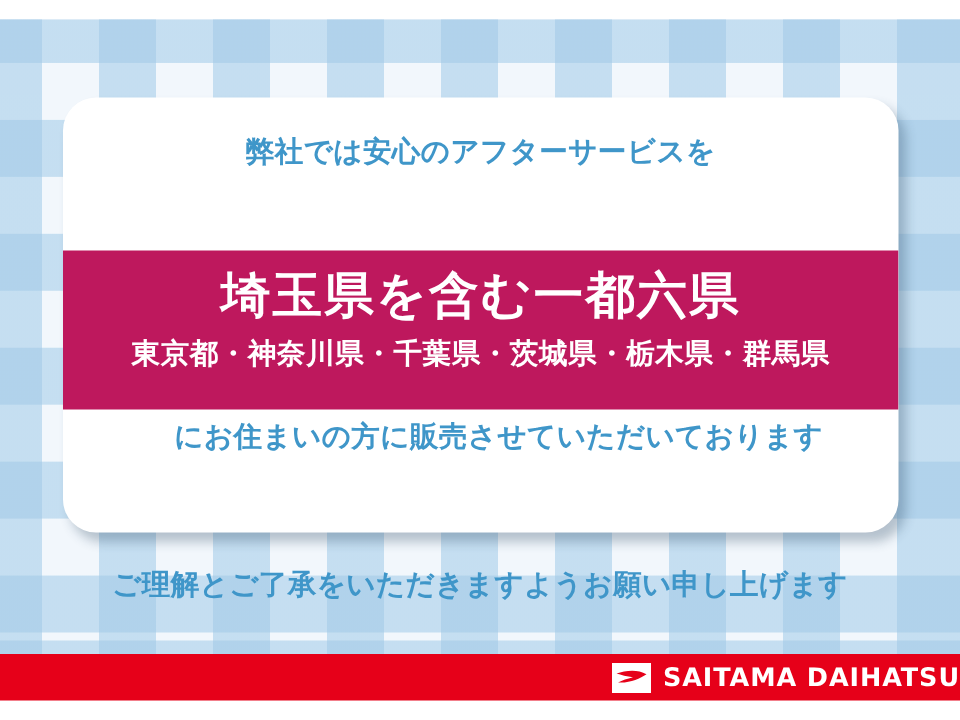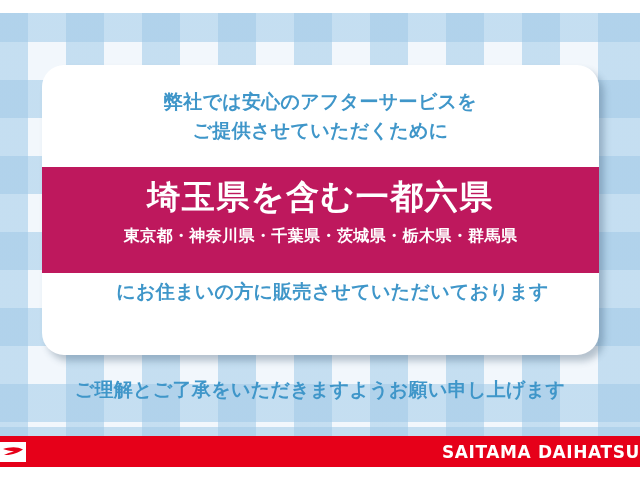--- a/index.html
+++ b/index.html
@@ -86,21 +86,21 @@
   .band-title {
     color: #ffffff;
     font-size: 33px;
     font-weight: bold;
     line-height: 46px;
     letter-spacing: 1.5px;
     white-space: nowrap;
   }
   .band-sub {
     color: #ffffff;
-    font-size: 16px;
+    font-size: 19px;
     font-weight: bold;
     line-height: 32px;
     letter-spacing: 0.4px;
     white-space: nowrap;
   }
 
   
   .card-bottom {
     position: absolute;
     left: 0;
@@ -127,21 +127,21 @@
   
   .footer-band {
     position: absolute;
     left: 0;
     top: 436px;
     width: 640px;
     height: 31px;
     background: #e60019;
     display: flex;
     align-items: center;
-    justify-content: space-between;
+    justify-content: flex-end;
   }
   .logo-mark {
     width: 26px;
     height: 20px;
     background: #ffffff;
     margin-right: 8px;
     display: flex;
     align-items: center;
     justify-content: center;
     flex: none;
@@ -159,21 +159,20 @@
 
 <div id="stage">
 
   <div class="bg-pattern"></div>
   <div class="bg-wash"></div>
 
   <div class="card">
 
     <div class="card-top">
       <div class="card-line">弊社では安心のアフターサービスを</div>
-      <div class="card-line">ご提供させていただくために</div>
     </div>
 
     <div class="yellow-band">
       <div class="band-title">埼玉県を含む一都六県</div>
       <div class="band-sub">東京都・神奈川県・千葉県・茨城県・栃木県・群馬県</div>
     </div>
 
     <div class="card-bottom">
       <div class="card-line">にお住まいの方に販売させていただいております</div>
     </div>

